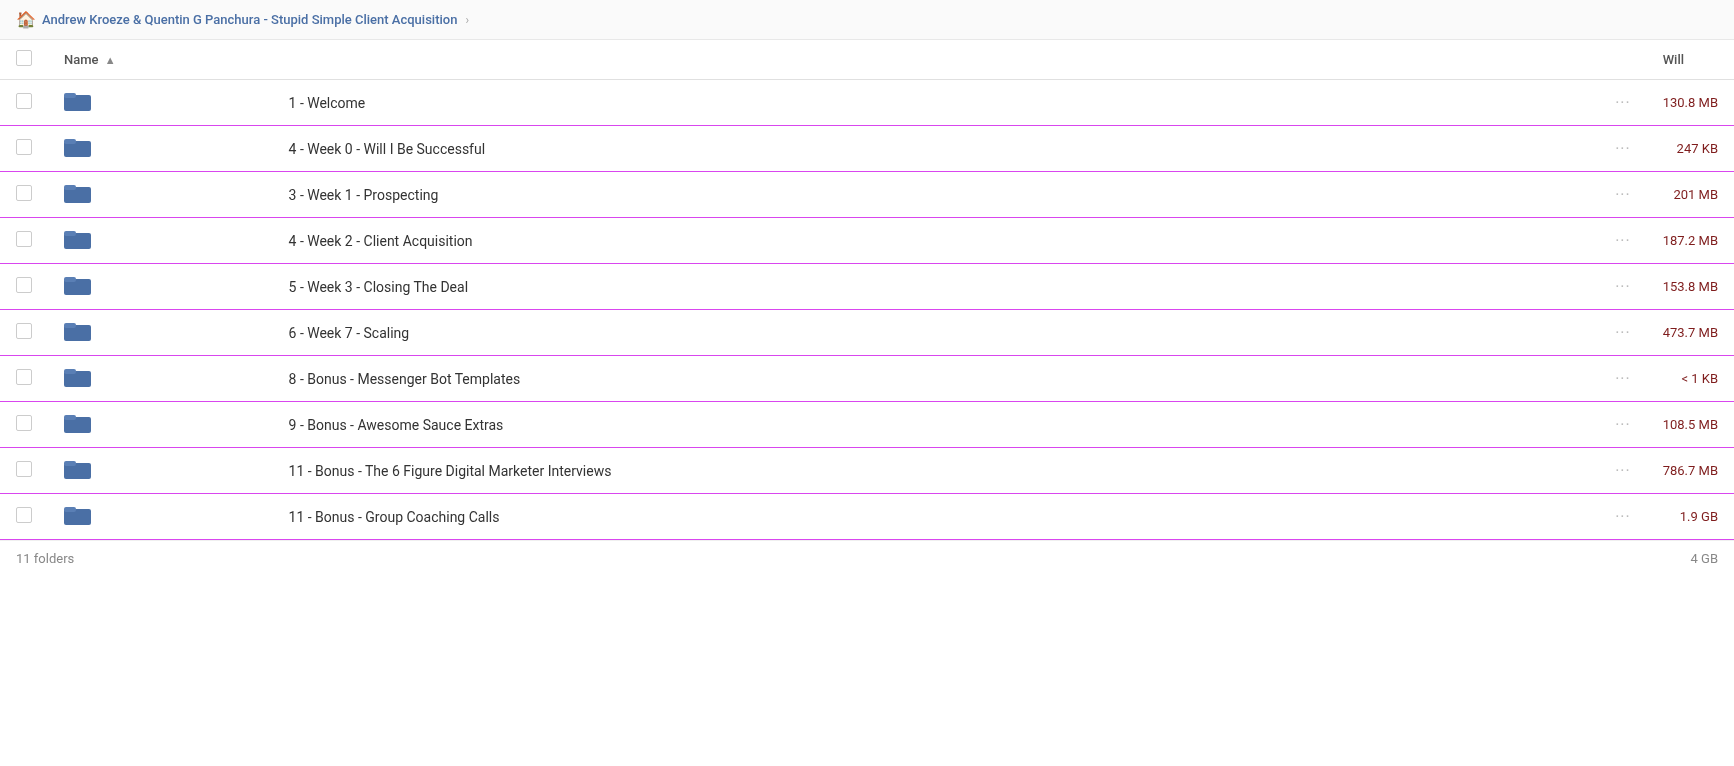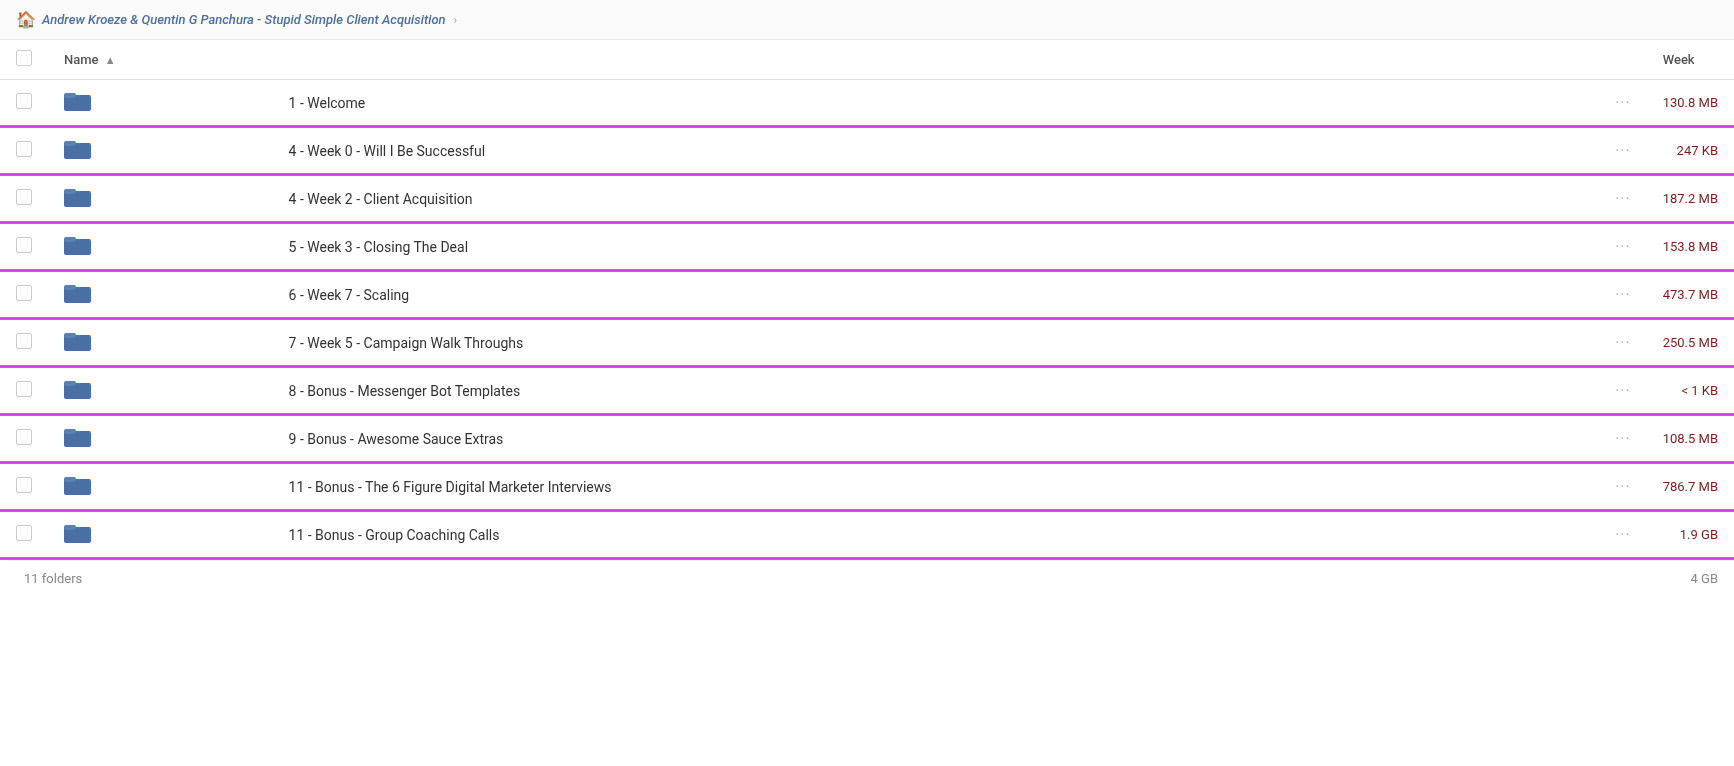--- a/index.html
+++ b/index.html
@@ -18,21 +18,20 @@
     }
     .breadcrumb-home-icon {
       color: #4a6fa5;
       margin-right: 6px;
       font-size: 16px;
     }
     .breadcrumb-title {
       color: #4a6fa5;
       font-size: 13px;
       font-weight: 500;
-      font-style: italic;
     }
     .breadcrumb-chevron {
       color: #aaa;
       margin-left: 8px;
       font-size: 12px;
     }
     .file-table {
       width: 100%;
       border-collapse: collapse;
       padding-left: 19px;
@@ -50,21 +49,21 @@
     }
     .th-name {
       width: 90%;
     }
     .th-size {
       text-align: right;
       white-space: nowrap;
       color: #555;
     }
     .file-table tbody tr {
-      border-bottom: 3px solid #d946ef;
+      border-bottom: 1px solid #d946ef;
     }
     .file-row td {
       padding: 10px 16px;
       vertical-align: middle;
     }
     .td-check {
       width: 36px;
     }
     .td-icon {
       width: 36px;
@@ -105,21 +104,20 @@
       border-radius: 2px;
       display: inline-block;
     }
     .footer-bar {
       padding: 10px 16px;
       color: #888;
       font-size: 13px;
       border-top: 1px solid #f0f0f0;
       display: flex;
       justify-content: space-between;
-      margin-left: 8px;
     }
     .dots-menu {
       letter-spacing: 1px;
       color: #bbb;
       cursor: pointer;
     }
     .sort-arrow {
       font-size: 11px;
       color: #888;
       margin-left: 3px;
@@ -138,21 +136,21 @@
   <thead>
     <tr>
       <th class="td-check">
         <span class="check-box"></span>
       </th>
       <th class="th-name" colspan="2">
         <span>Name</span>
         <span class="sort-arrow">▲</span>
       </th>
       <th></th>
-      <th class="th-size">Week</th>
+      <th class="th-size">Will</th>
     </tr>
   </thead>
   <tbody id="file-rows">
   <tr class="file-row">
       <td class="td-check">
         <span class="check-box"></span>
       </td>
       <td class="td-icon">
         <span class="folder-icon">
           <svg viewBox="0 0 28 22" xmlns="http://www.w3.org/2000/svg">
@@ -186,20 +184,36 @@
         <span class="check-box"></span>
       </td>
       <td class="td-icon">
         <span class="folder-icon">
           <svg viewBox="0 0 28 22" xmlns="http://www.w3.org/2000/svg">
             <rect x="0" y="5" width="27" height="16" rx="2" ry="2" fill="#4a6fa5"></rect>
             <rect x="0" y="3" width="12" height="5" rx="2" ry="2" fill="#5a7fb5"></rect>
           </svg>
         </span>
       </td>
+      <td class="td-name">3 - Week 1 - Prospecting</td>
+      <td class="td-menu"><span class="dots-menu">···</span></td>
+      <td class="td-size">201 MB</td>
+    </tr>
+      <tr class="file-row">
+      <td class="td-check">
+        <span class="check-box"></span>
+      </td>
+      <td class="td-icon">
+        <span class="folder-icon">
+          <svg viewBox="0 0 28 22" xmlns="http://www.w3.org/2000/svg">
+            <rect x="0" y="5" width="27" height="16" rx="2" ry="2" fill="#4a6fa5"></rect>
+            <rect x="0" y="3" width="12" height="5" rx="2" ry="2" fill="#5a7fb5"></rect>
+          </svg>
+        </span>
+      </td>
       <td class="td-name">4 - Week 2 - Client Acquisition</td>
       <td class="td-menu"><span class="dots-menu">···</span></td>
       <td class="td-size">187.2 MB</td>
     </tr>
       <tr class="file-row">
       <td class="td-check">
         <span class="check-box"></span>
       </td>
       <td class="td-icon">
         <span class="folder-icon">
@@ -221,36 +235,20 @@
         <span class="folder-icon">
           <svg viewBox="0 0 28 22" xmlns="http://www.w3.org/2000/svg">
             <rect x="0" y="5" width="27" height="16" rx="2" ry="2" fill="#4a6fa5"></rect>
             <rect x="0" y="3" width="12" height="5" rx="2" ry="2" fill="#5a7fb5"></rect>
           </svg>
         </span>
       </td>
       <td class="td-name">6 - Week 7 - Scaling</td>
       <td class="td-menu"><span class="dots-menu">···</span></td>
       <td class="td-size">473.7 MB</td>
-    </tr>
-      <tr class="file-row">
-      <td class="td-check">
-        <span class="check-box"></span>
-      </td>
-      <td class="td-icon">
-        <span class="folder-icon">
-          <svg viewBox="0 0 28 22" xmlns="http://www.w3.org/2000/svg">
-            <rect x="0" y="5" width="27" height="16" rx="2" ry="2" fill="#4a6fa5"></rect>
-            <rect x="0" y="3" width="12" height="5" rx="2" ry="2" fill="#5a7fb5"></rect>
-          </svg>
-        </span>
-      </td>
-      <td class="td-name">7 - Week 5 - Campaign Walk Throughs</td>
-      <td class="td-menu"><span class="dots-menu">···</span></td>
-      <td class="td-size">250.5 MB</td>
     </tr>
       <tr class="file-row">
       <td class="td-check">
         <span class="check-box"></span>
       </td>
       <td class="td-icon">
         <span class="folder-icon">
           <svg viewBox="0 0 28 22" xmlns="http://www.w3.org/2000/svg">
             <rect x="0" y="5" width="27" height="16" rx="2" ry="2" fill="#4a6fa5"></rect>
             <rect x="0" y="3" width="12" height="5" rx="2" ry="2" fill="#5a7fb5"></rect>

